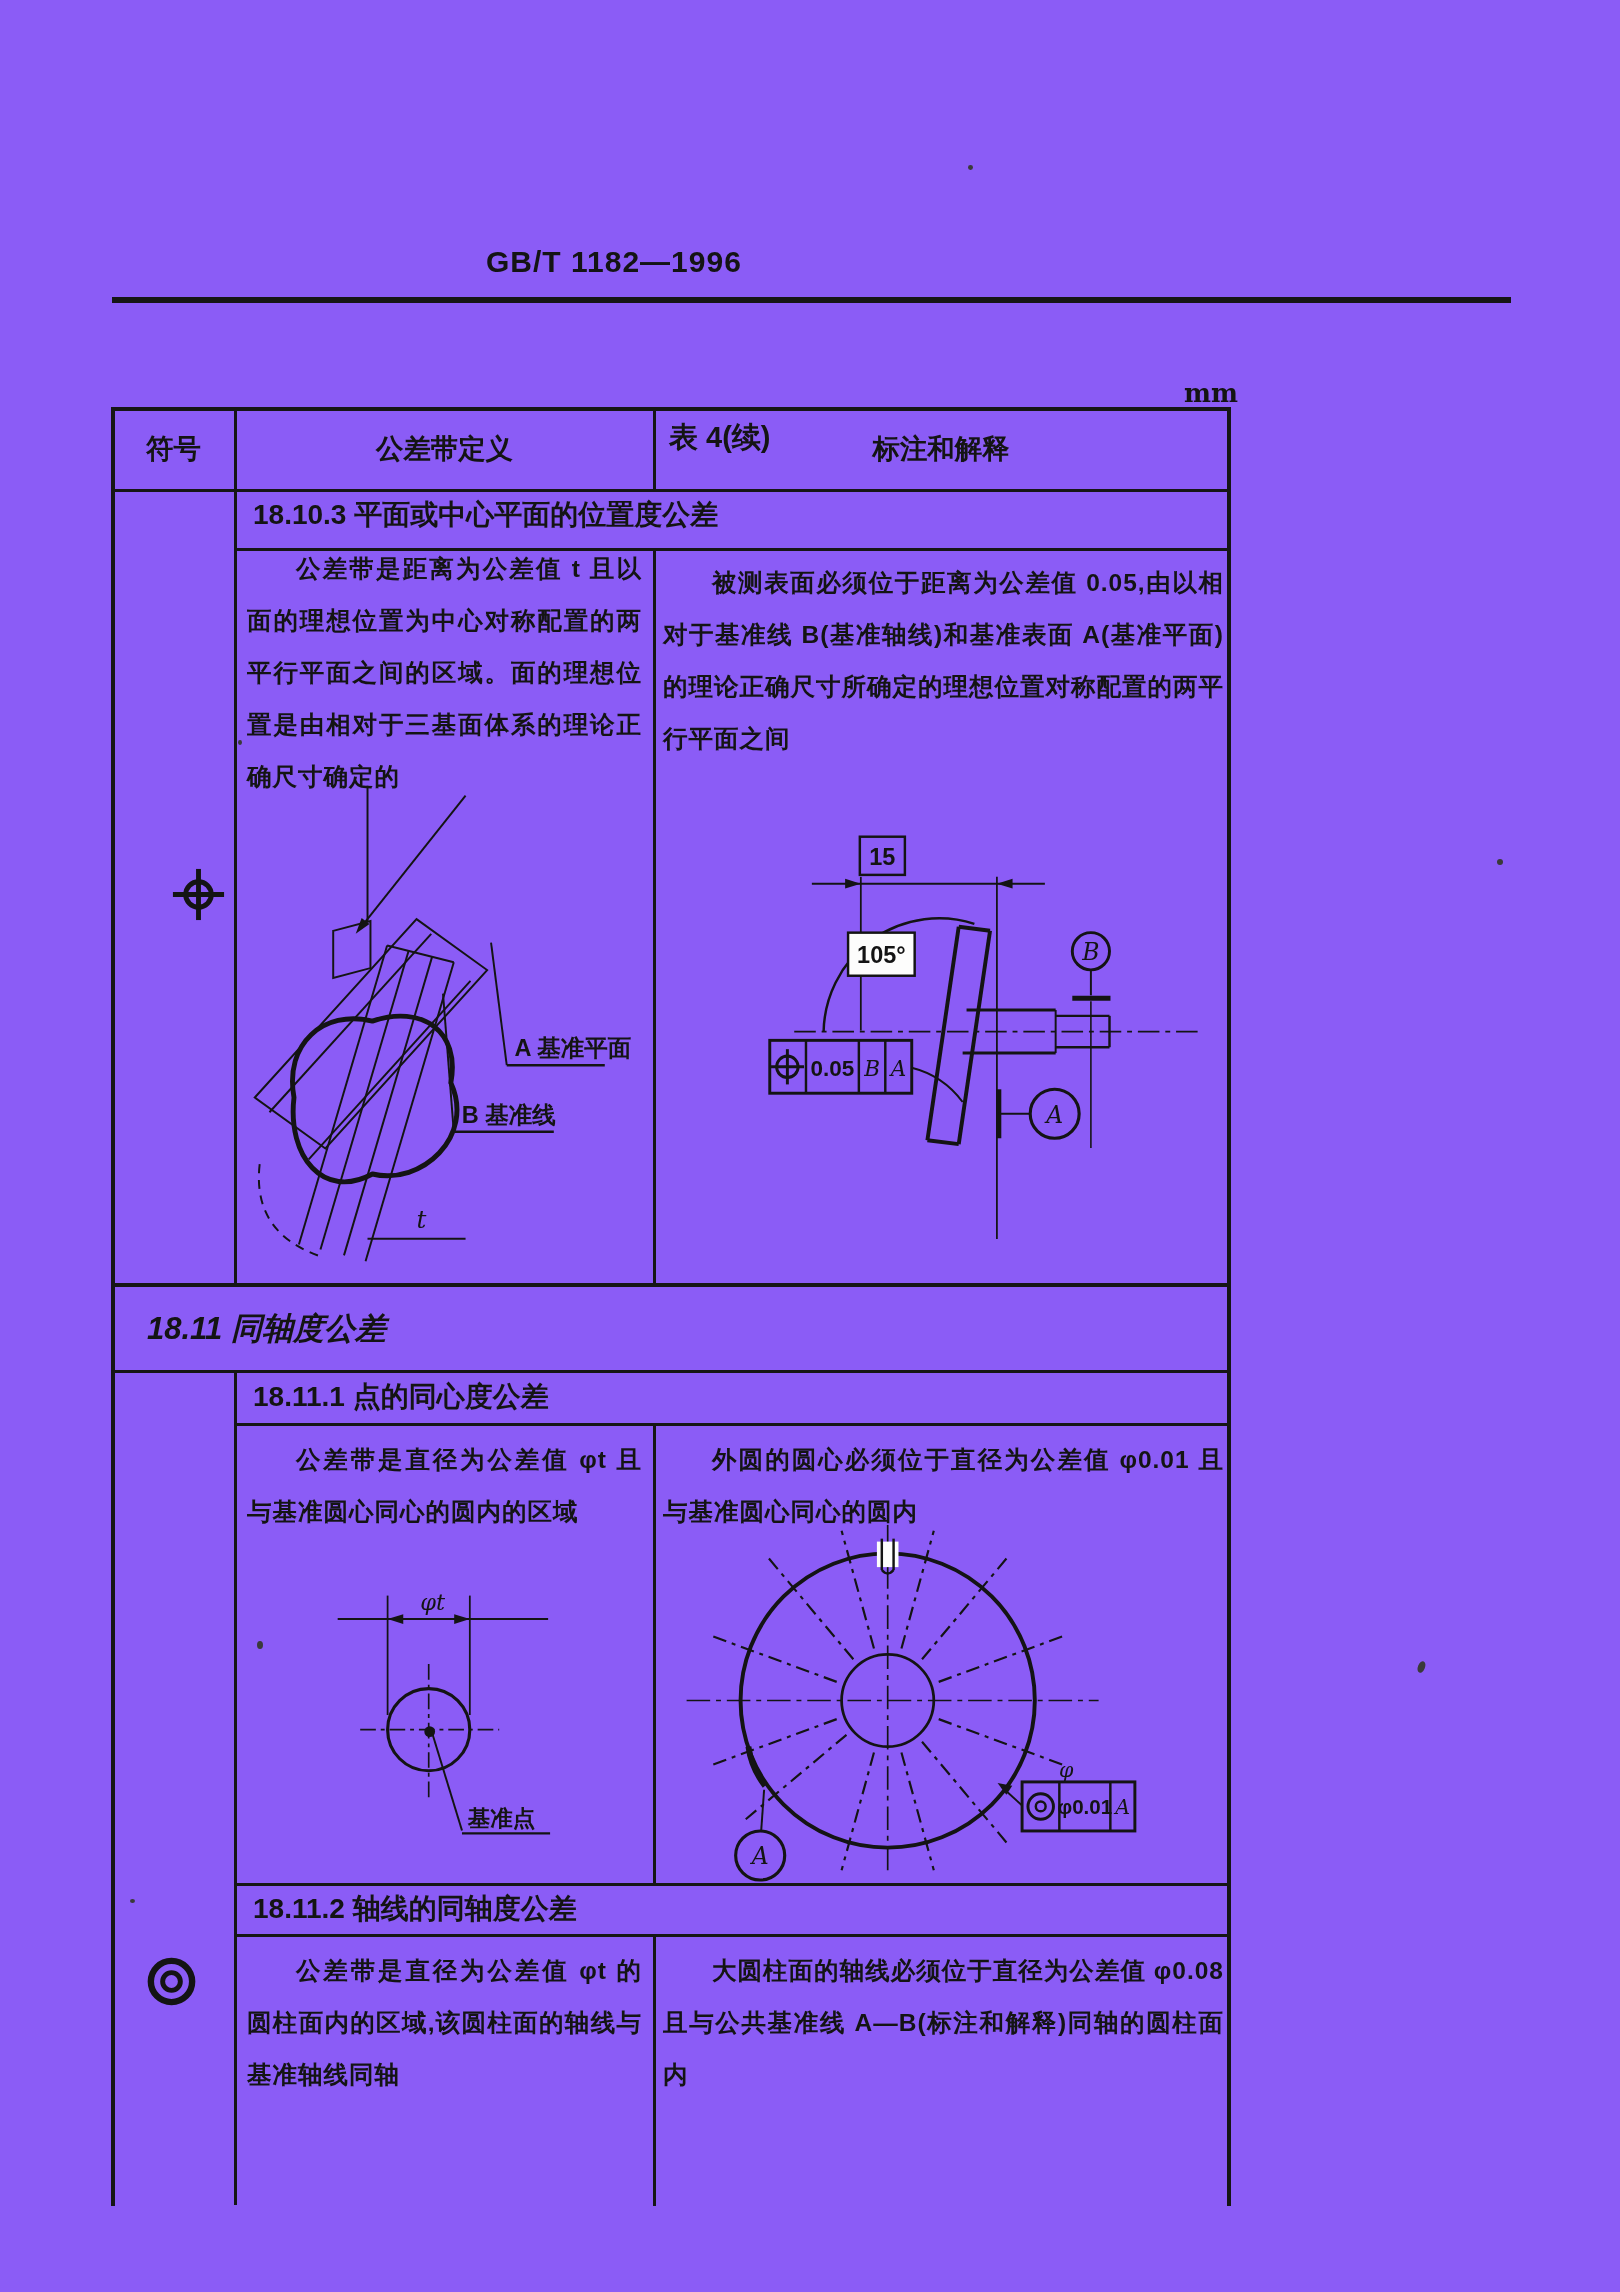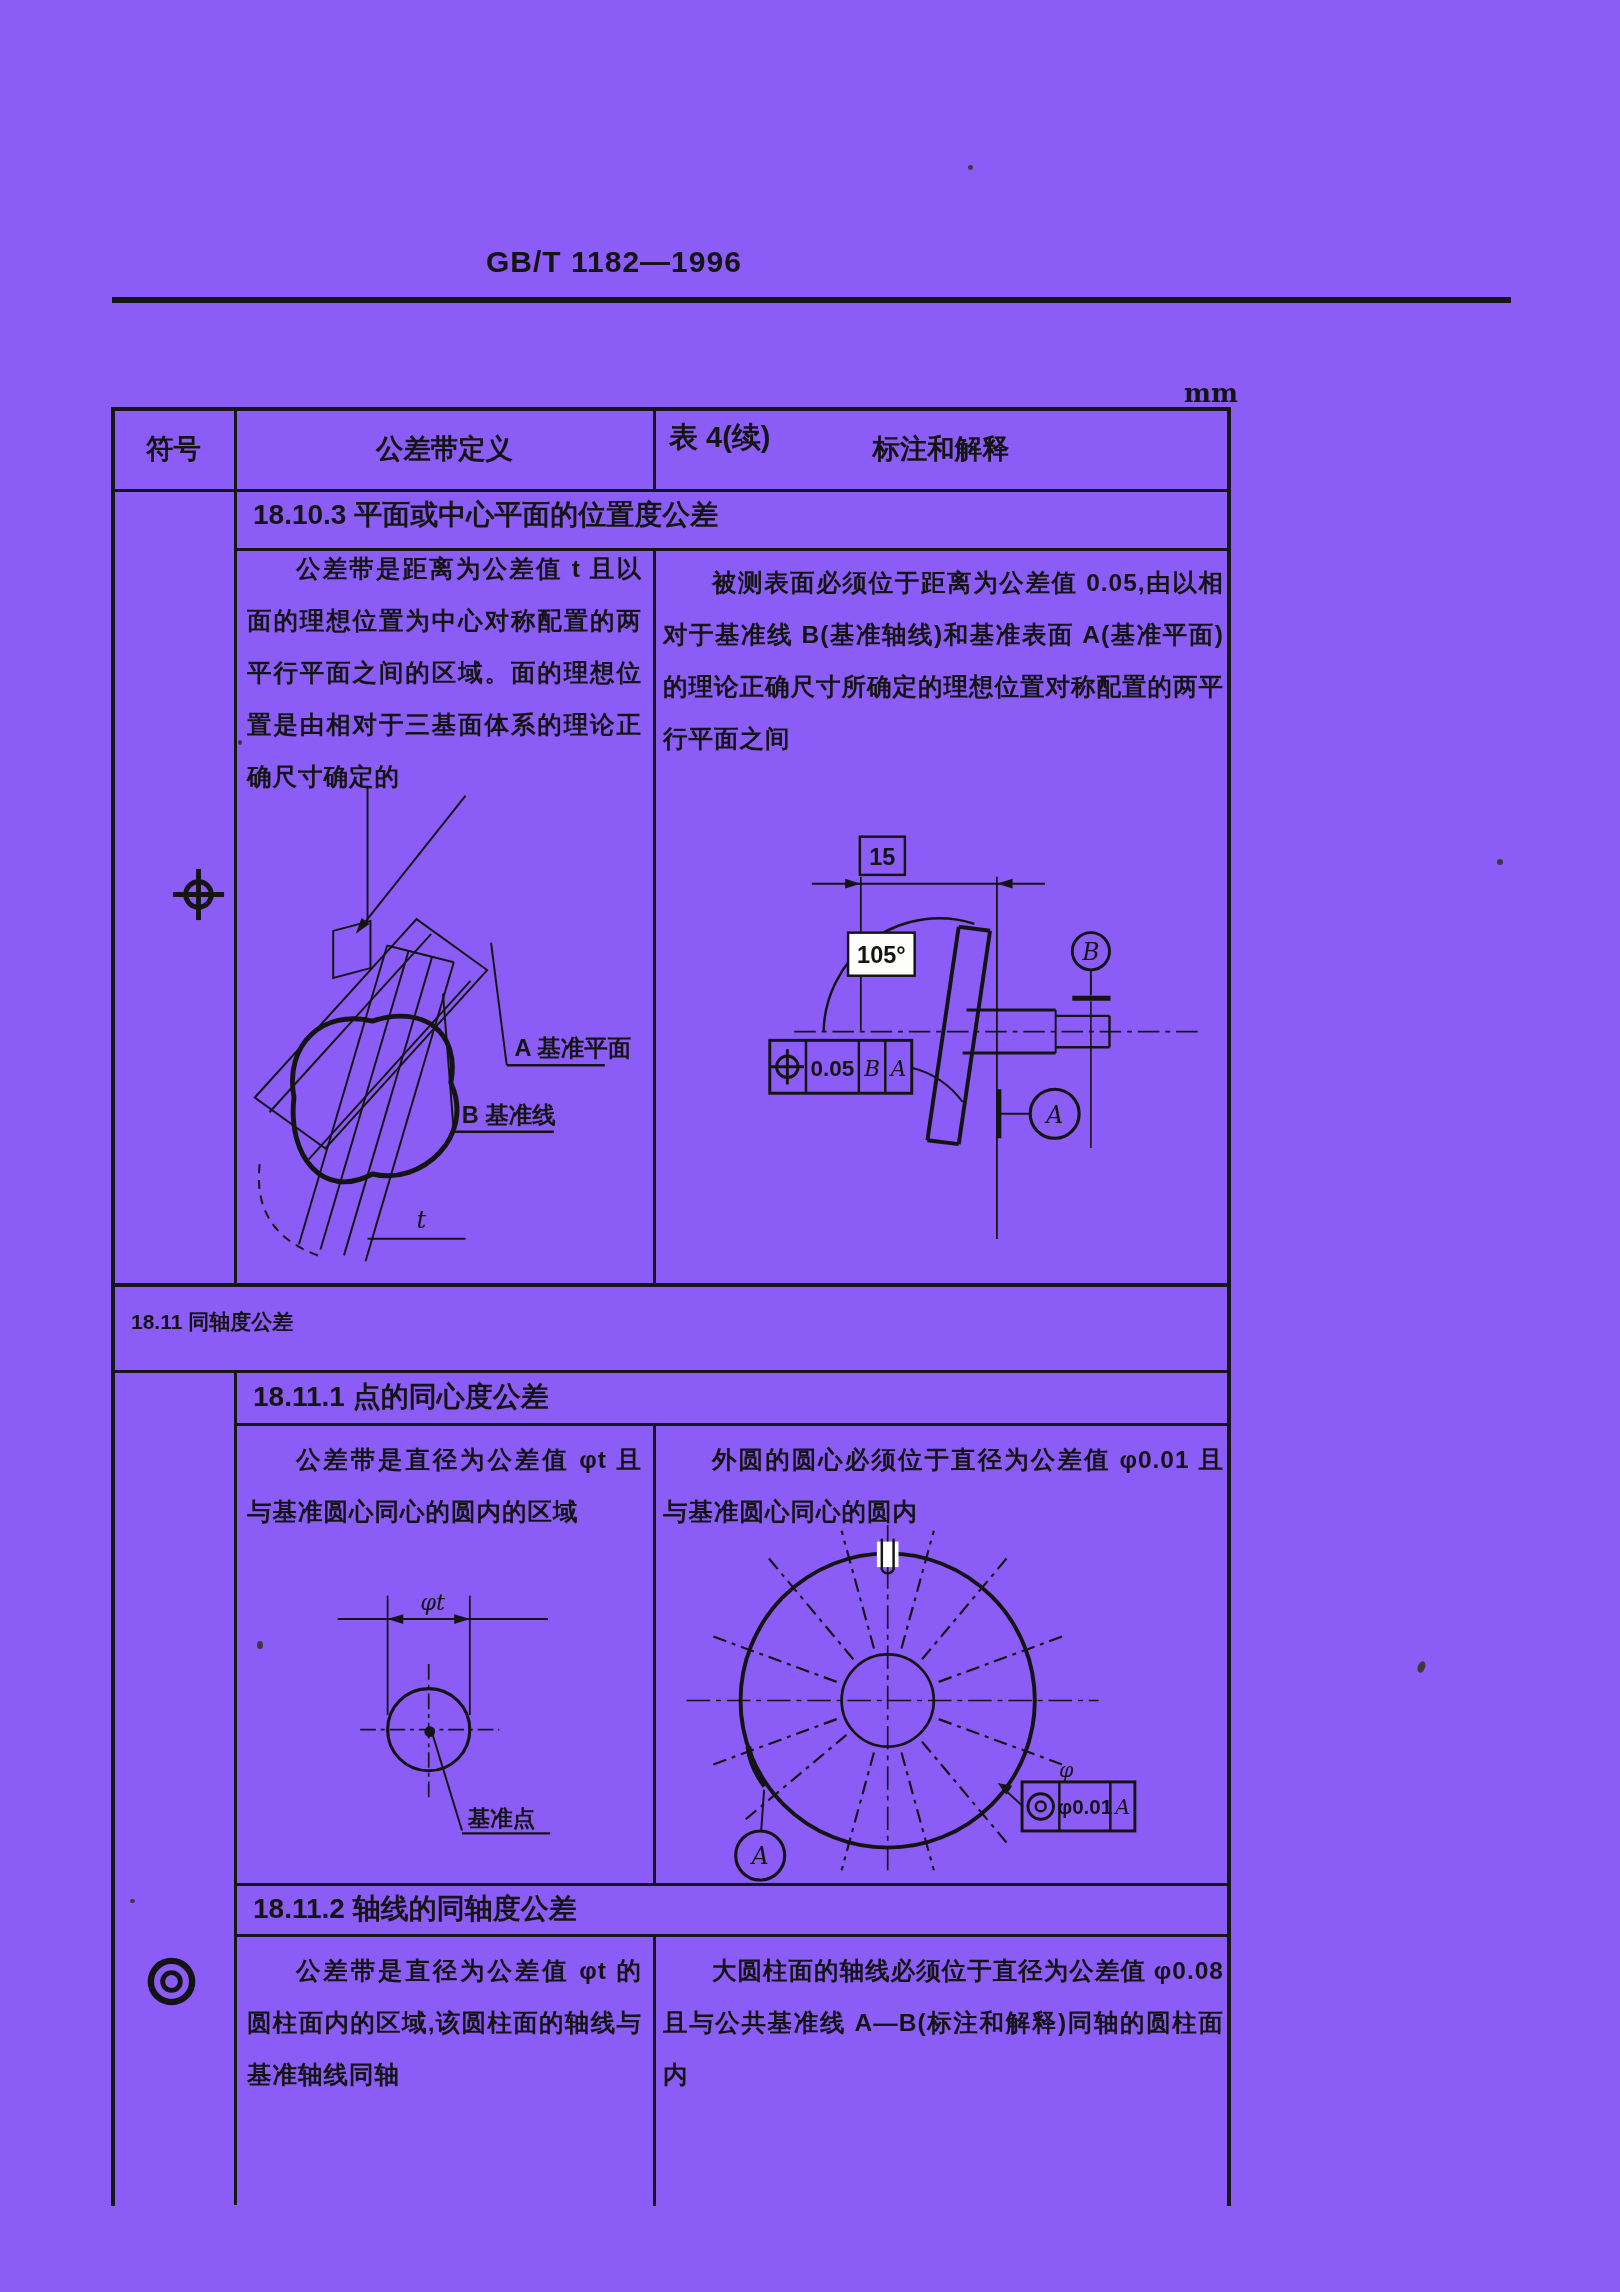--- a/index.html
+++ b/index.html
@@ -126,21 +126,21 @@
     </g>
     <text x="130" y="43" font-size="24" font-weight="bold" text-anchor="middle">15</text>
     <text x="129" y="143" font-size="24" font-weight="bold" text-anchor="middle">105°</text>
     <text x="343" y="140" font-size="24" text-anchor="middle" class="it">B</text>
     <text x="306" y="306" font-size="24" text-anchor="middle" class="it">A</text>
     <text x="79" y="258" font-size="23" font-weight="bold" text-anchor="middle">0.05</text>
     <text x="119.5" y="258" font-size="22" text-anchor="middle" class="it">B</text>
     <text x="146.5" y="258" font-size="22" text-anchor="middle" class="it">A</text>
   </svg>
 
-  <div class="txt" style="left:131px;top:1308px;font-size:21px;">18.11  同轴度公差</div>
+  <div class="txt" style="left:147px;top:1308px;font-size:31px;font-style:italic;">18.11  同轴度公差</div>
 
   <div class="txt" style="left:253px;top:1378px;font-size:28px;">18.11.1  点的同心度公差</div>
   <div class="para" style="left:247px;top:1434px;width:395px;">公差带是直径为公差值 φt 且与基准圆心同心的圆内的区域</div>
   <div class="para" style="left:663px;top:1434px;width:561px;">外圆的圆心必须位于直径为公差值 φ0.01 且与基准圆心同心的圆内</div>
 
   <svg style="left:323px;top:1568px;" width="323" height="294" viewBox="0 0 330 300">
     <g fill="none" stroke="#141414" stroke-width="2">
       <line x1="15" y1="52" x2="230" y2="52"></line>
       <polygon points="66,52 82,47 82,57" fill="#141414" stroke="none"></polygon>
       <polygon points="150,52 134,47 134,57" fill="#141414" stroke="none"></polygon>

